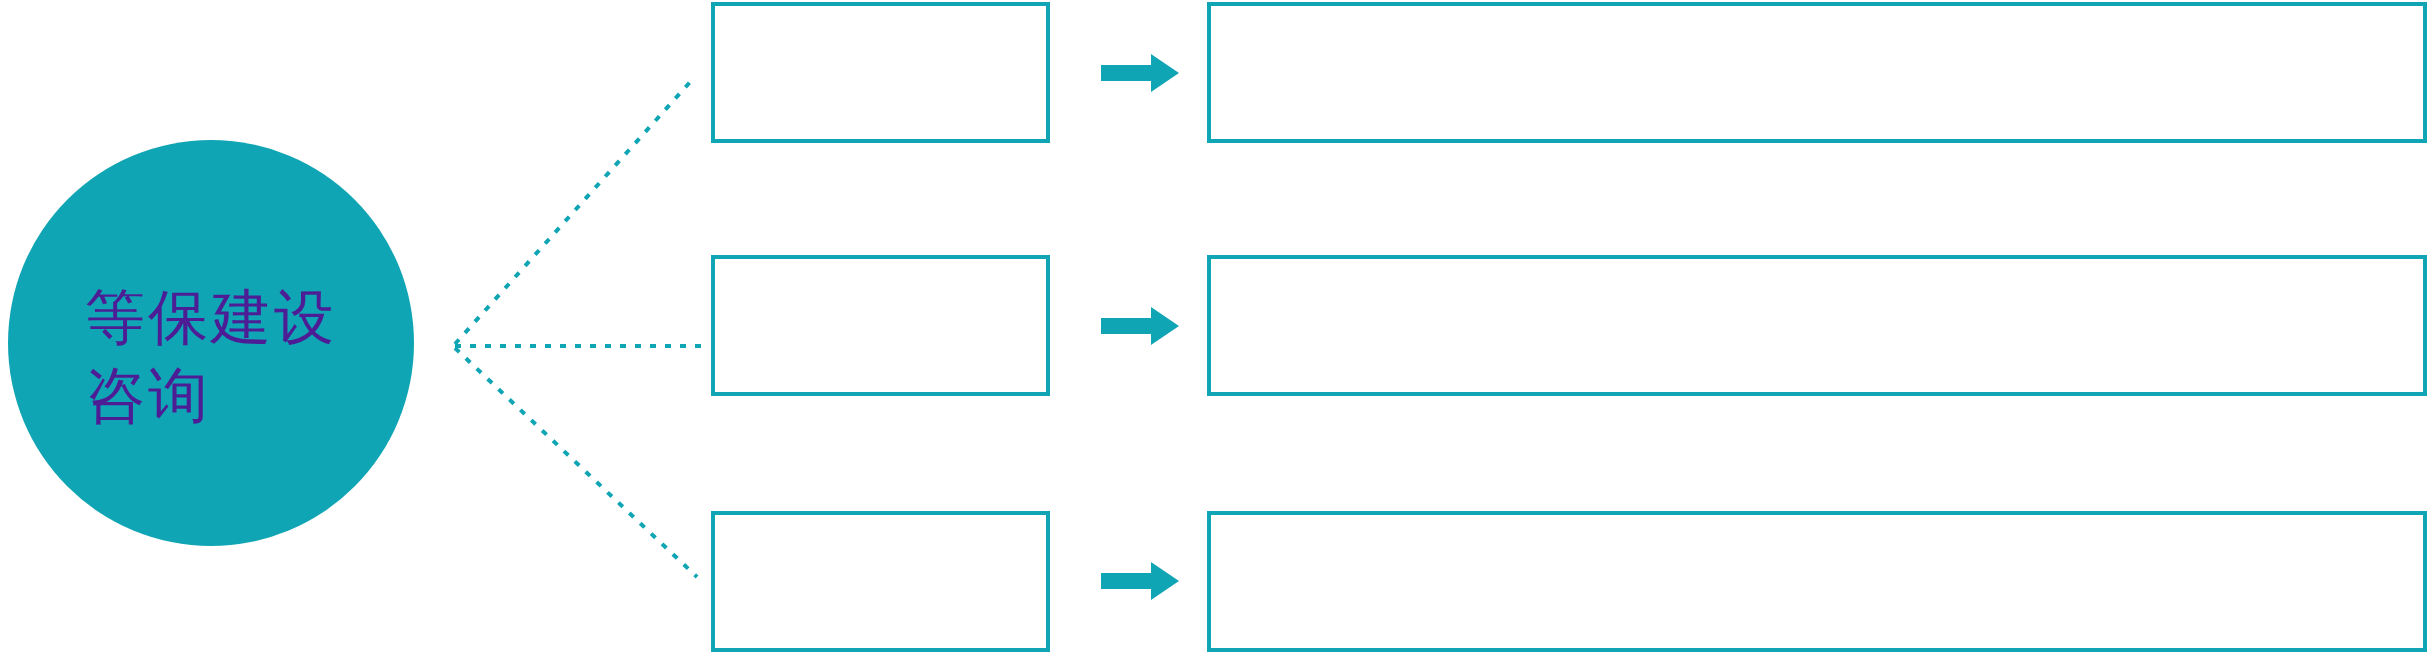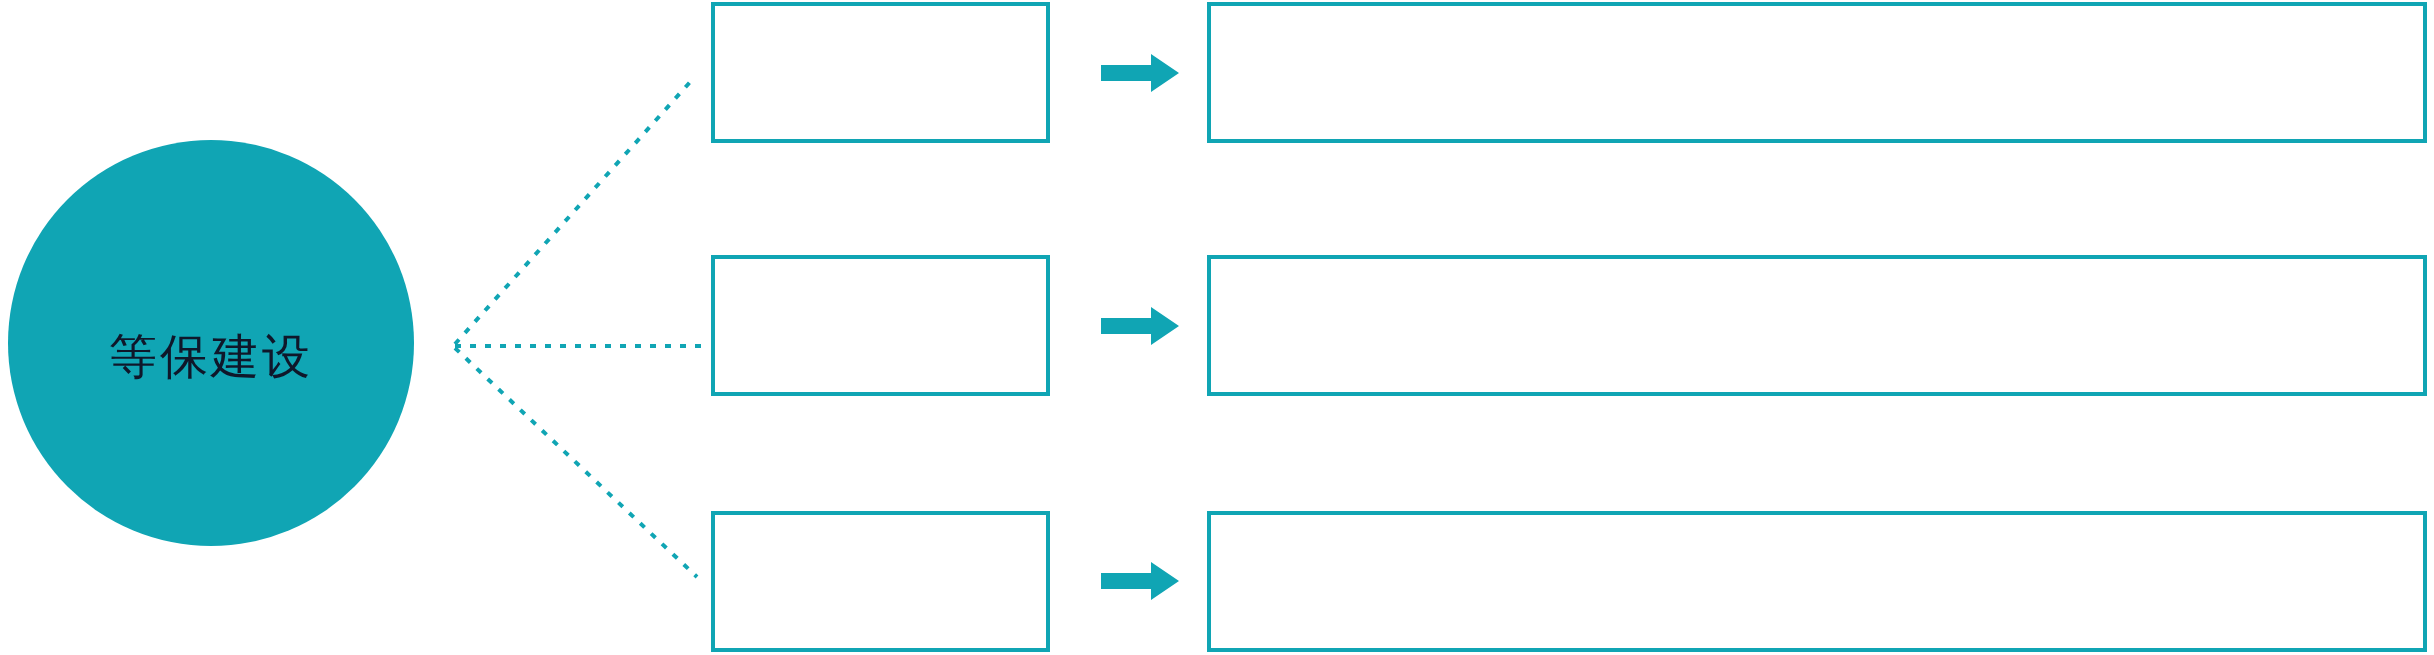--- a/index.html
+++ b/index.html
@@ -13,21 +13,21 @@
   .stage { position: absolute; inset: 0; width: 2434px; height: 655px; }
 
   
   .circle {
     position: absolute; left: 8px; top: 140px;
     width: 406px; height: 406px; border-radius: 50%;
     background: var(--accent);
     display: flex; flex-direction: column; align-items: center; justify-content: center;
   }
   .circle-text {
-    color: #0f172a; font-size: 48px; line-height: 78px;
+    color: #4c1d95; font-size: 60px; line-height: 78px;
     font-weight: 300; letter-spacing: 3px; 
     transform: translateY(14px);
   }
 
   
   svg.connectors { position: absolute; left: 0; top: 0; }
   .dotline { stroke: var(--accent); stroke-width: 4; fill: none; stroke-dasharray: 6 9; }
 
   
   .box {
@@ -47,20 +47,21 @@
   .arrow polygon { fill: var(--accent); }
 </style>
 </head>
 <body>
 
 <div class="stage">
 
   <div class="circle">
     <div class="circle-text">
       <div>等保建设</div>
+      <div>咨询</div>
     </div>
   </div>
 
   <svg class="connectors" width="2434" height="655" viewBox="0 0 2434 655">
     <line class="dotline" x1="455" y1="344" x2="691" y2="81"></line>
     <line class="dotline" x1="455" y1="346" x2="703" y2="346"></line>
     <line class="dotline" x1="455" y1="348" x2="697" y2="577"></line>
   </svg>
 
   <div class="row row-1">

